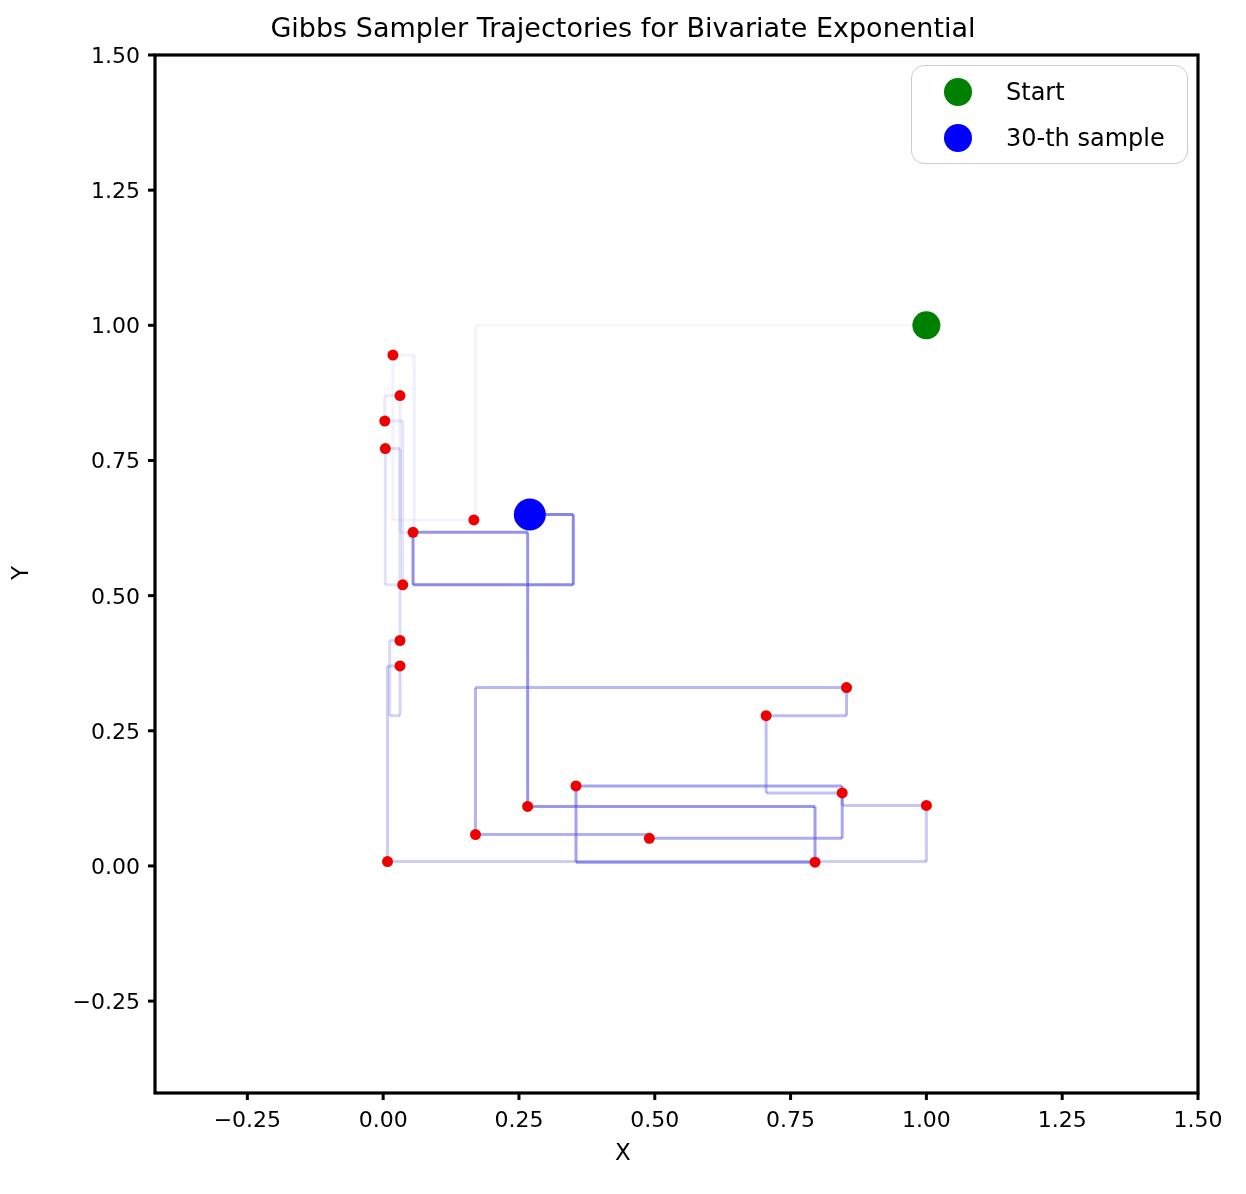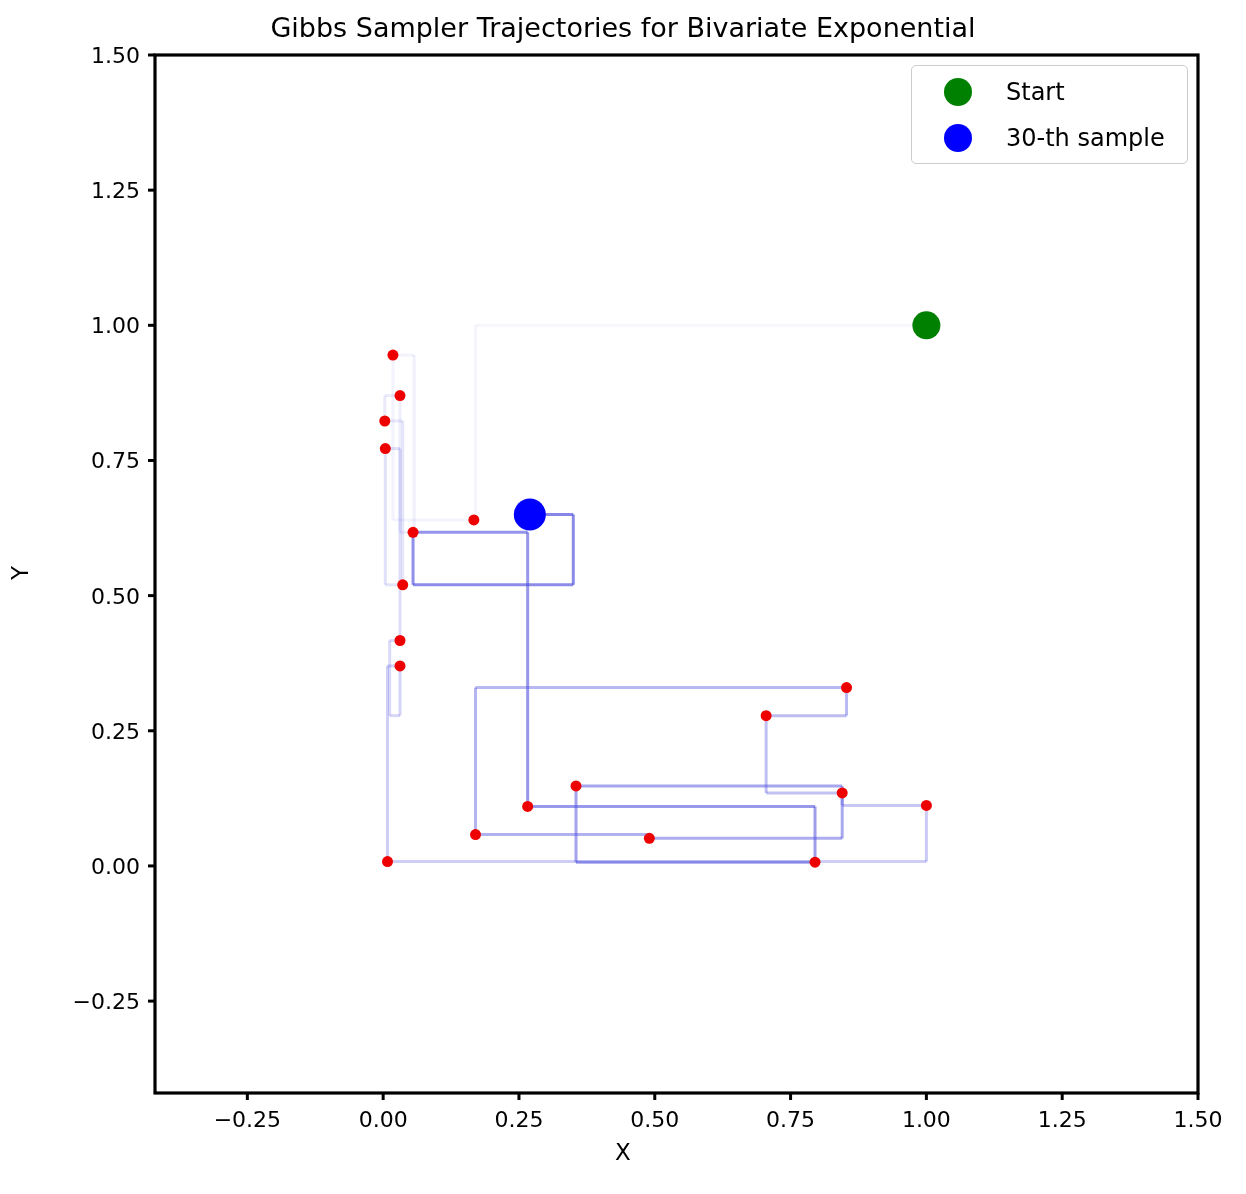--- a/index.html
+++ b/index.html
@@ -76,21 +76,21 @@
   }
   #legend-box {
     position: absolute;
     box-sizing: border-box;
     left: 911px;
     top: 65px;
     width: 277px;
     height: 99px;
     background: #ffffff;
     border: 1px solid #cccccc;
-    border-radius: 5px;
+    border-radius: 13px;
   }
   .legend-row {
     position: absolute;
     left: 0;
     width: 277px;
     height: 44px;
     display: flex;
     align-items: center;
   }
   .legend-swatch {

